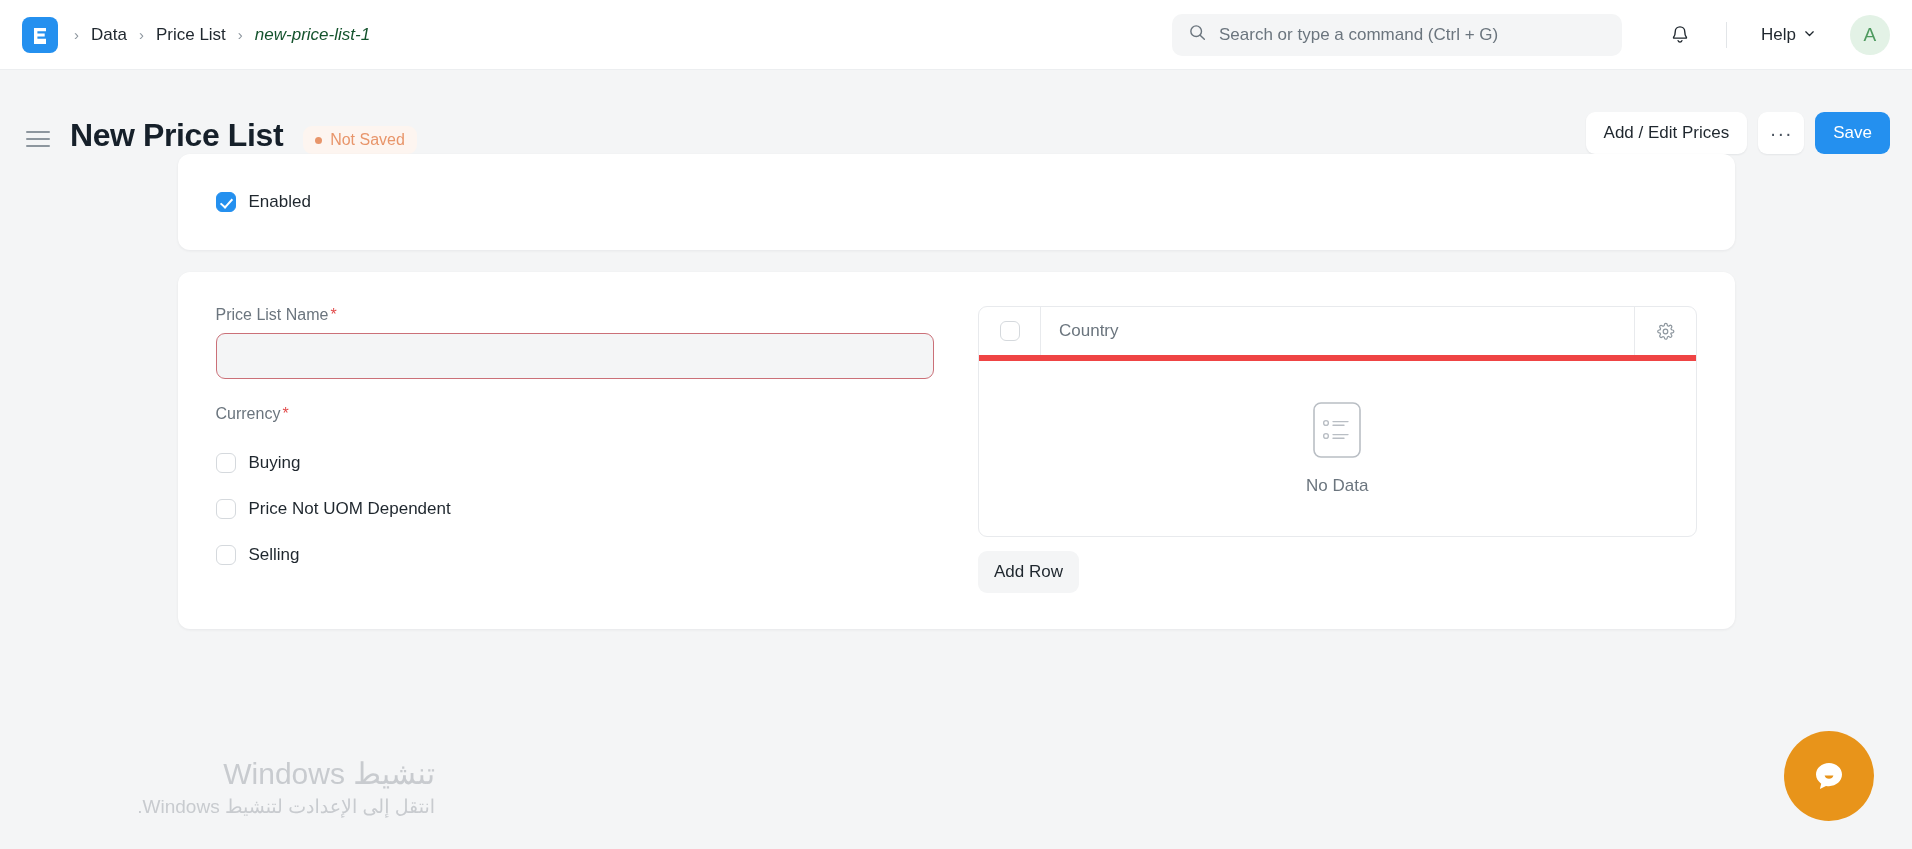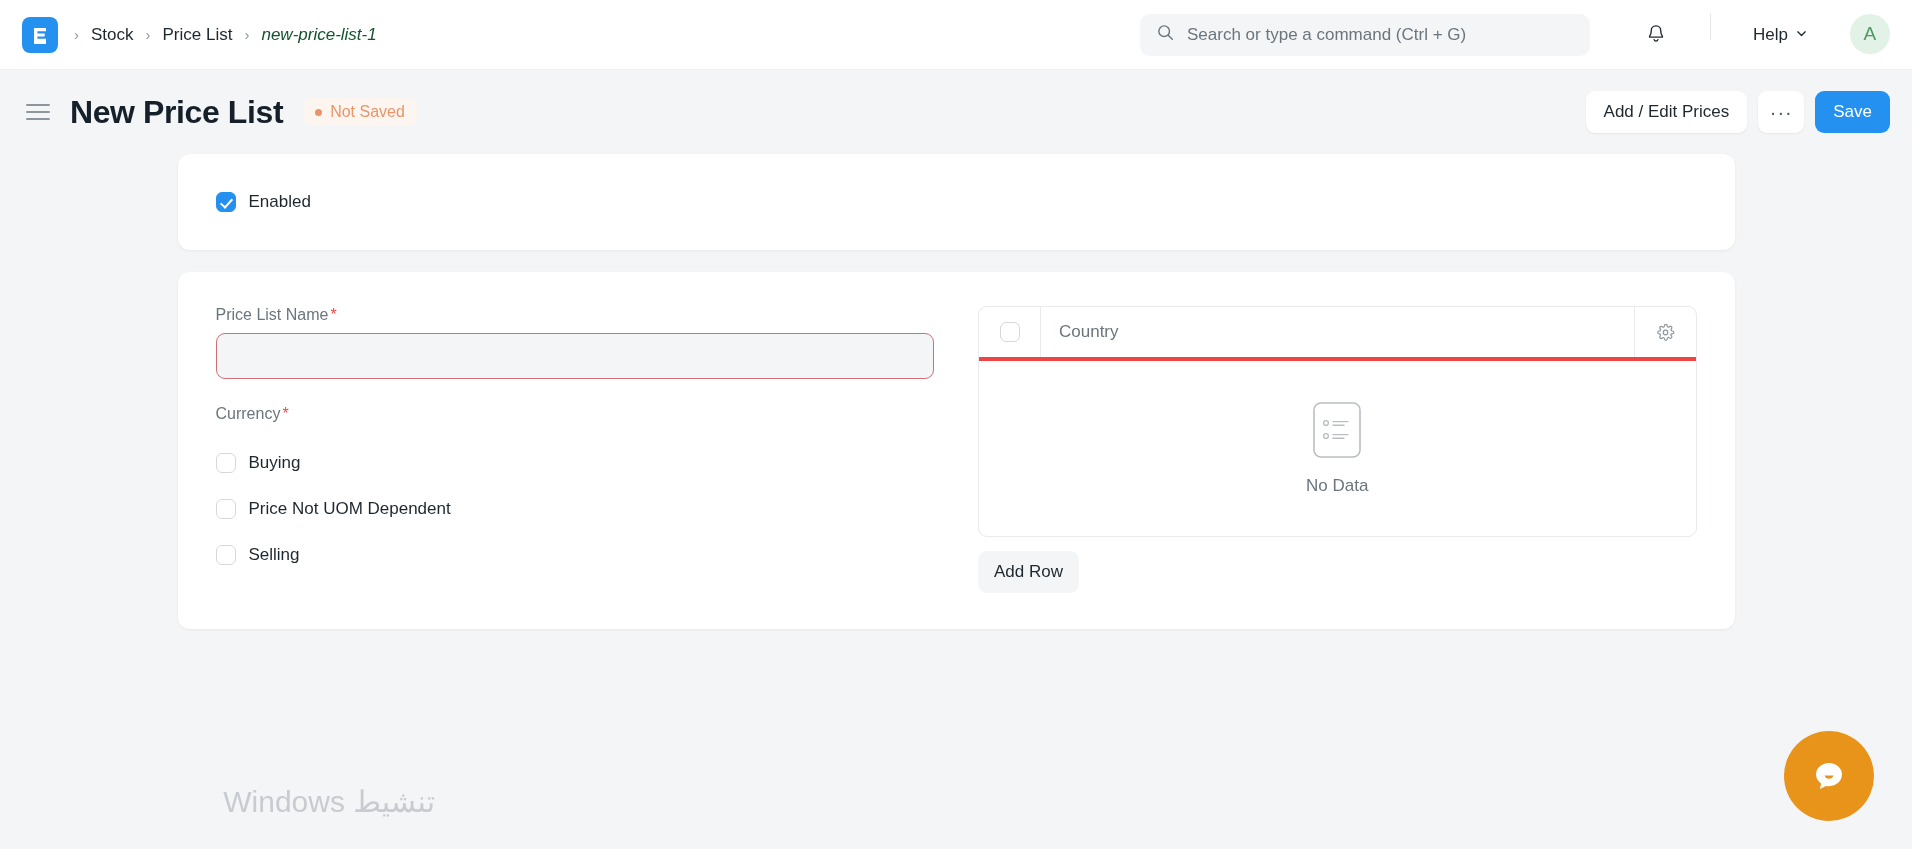--- a/index.html
+++ b/index.html
@@ -61,21 +61,22 @@
     font-size: 15px;
     line-height: 1;
     padding: 0 2px;
     display: inline-flex;
     align-items: center;
   }
 
   .nav-right {
     margin-left: auto;
     display: flex;
-    gap: 12px;
+    align-items: center;
+    gap: 4px;
   }
 
   .search-box {
     width: 450px;
     height: 42px;
     background: #f4f5f6;
     border-radius: 10px;
     display: flex;
     align-items: center;
     padding: 0 16px;
@@ -133,21 +134,21 @@
     justify-content: center;
     margin-left: 22px;
     cursor: pointer;
     letter-spacing: 0.3px;
   }
 
   
   .page-head {
     height: 84px;
     display: flex;
-    align-items: center;
+    align-items: flex-end;
     padding: 0 22px;
     background: #f4f5f6;
   }
 
   .sidebar-toggle {
     width: 30px;
     height: 30px;
     display: flex;
     flex-direction: column;
     justify-content: center;
@@ -340,21 +341,21 @@
   }
   .grid {
     border: 1px solid #e8eaed;
     border-radius: 9px;
     overflow: hidden;
     background: #ffffff;
   }
   .grid-head {
     display: flex;
     align-items: stretch;
-    border-bottom: 4px solid #ef4444;
+    border-bottom: 6px solid #ef4444;
     height: 54px;
   }
   .gh-check {
     width: 62px;
     display: flex;
     align-items: center;
     justify-content: center;
     border-right: 1px solid #e8eaed;
     flex: 0 0 auto;
   }
@@ -439,21 +440,21 @@
 <header class="navbar">
 
   <a class="brand-logo">
     <svg width="20" height="20" viewBox="0 0 20 20" aria-hidden="true">
       <path d="M4 3h12v3.2H7.4v2.3h7.3v3.1H7.4v2.2H16V19H4Z" fill="#ffffff"></path>
     </svg>
   </a>
 
   <nav class="breadcrumbs">
     <span class="crumb-sep">›</span>
-    <a class="crumb">Stock</a>
+    <a class="crumb">Data</a>
     <span class="crumb-sep">›</span>
     <a class="crumb">Price List</a>
     <span class="crumb-sep">›</span>
     <a class="crumb muted">new-price-list-1</a>
   </nav>
 
   <div class="nav-right">
 
     <div class="search-box">
       <span>
@@ -589,20 +590,21 @@
         </div>
 
         <button class="add-row-btn">Add Row</button>
       </div>
     </section>
   </div>
 </main>
 
 <div class="watermark">
   <div class="wm-title">تنشيط Windows</div>
+  <div class="wm-sub">انتقل إلى الإعدادت لتنشيط Windows.</div>
 </div>
 
 <button class="chat-fab" aria-label="Chat">
   <svg width="44" height="44" viewBox="0 0 44 44" fill="none" aria-hidden="true">
     <path d="M22 9c7.2 0 13 5.2 13 11.6S29.2 32.2 22 32.2c-1 0-2-.1-3-.3l-6.1 3 1.3-5.2C11.3 27.6 9 24.3 9 20.6 9 14.2 14.8 9 22 9Z" fill="#ffffff"></path>
     <path d="M17.6 21.6a4.6 4.6 0 0 0 8.8 0Z" fill="#e8941a"></path>
   </svg>
 </button>
 
 </body></html>

